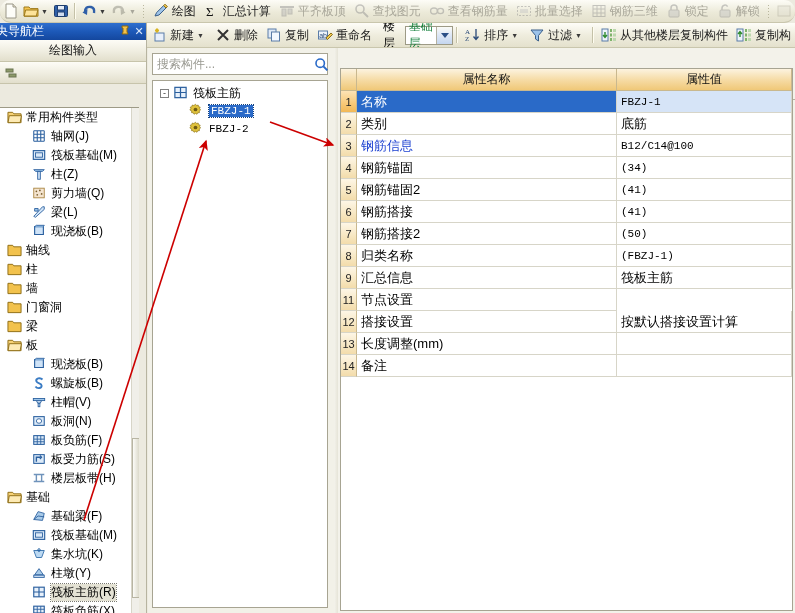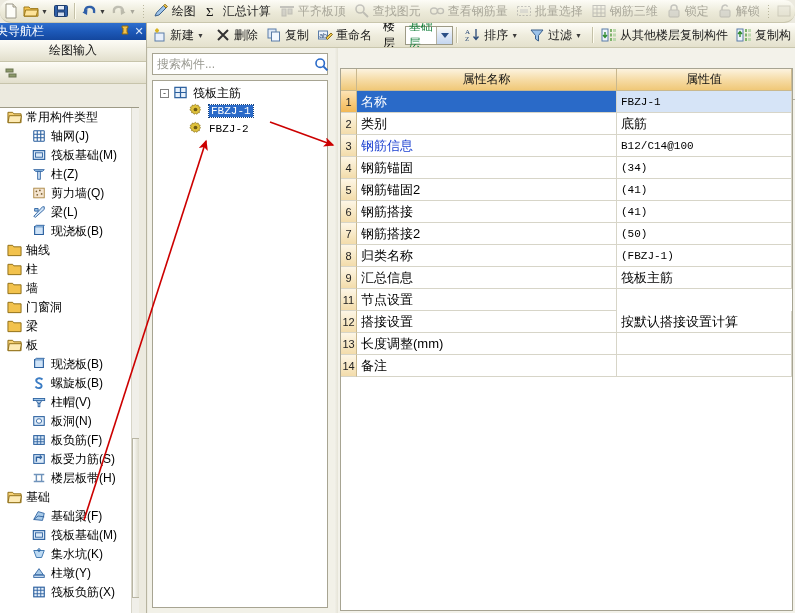--- a/index.html
+++ b/index.html
@@ -685,20 +685,30 @@
           <div class="trow child">
             <span class="dots"></span>
             <span class="ico">
               <svg width="14" height="14" viewBox="0 0 16 16">
                 <path d="M8 3l5 7H3z" fill="#a9cbe9" stroke="#2a5f9e"></path>
                 <rect x="2" y="10.5" width="12" height="2.5" fill="#cfe3f7" stroke="#2a5f9e"></rect>
               </svg>
             </span>
             <span class="lbl">柱墩(Y)</span>
           </div>
+          <div class="trow child sel">
+            <span class="dots"></span>
+            <span class="ico">
+              <svg width="14" height="14" viewBox="0 0 16 16">
+                <rect x="2" y="2.5" width="12" height="11" fill="#e8f1fb" stroke="#2a5f9e" stroke-width="1.3"></rect>
+                <path d="M8 2.5v11M2 8h12" stroke="#2a5f9e" stroke-width="1.3"></path>
+              </svg>
+            </span>
+            <span class="lbl">筏板主筋(R)</span>
+          </div>
           <div class="trow child">
             <span class="dots"></span>
             <span class="ico">
               <svg width="14" height="14" viewBox="0 0 16 16">
                 <rect x="2" y="2.5" width="12" height="11" fill="#e8f1fb" stroke="#2a5f9e" stroke-width="1.3"></rect>
                 <path d="M2 6h12M2 10h12M6 2.5v11M10 2.5v11" stroke="#2a5f9e"></path>
               </svg>
             </span>
             <span class="lbl">筏板负筋(X)</span>
           </div>

